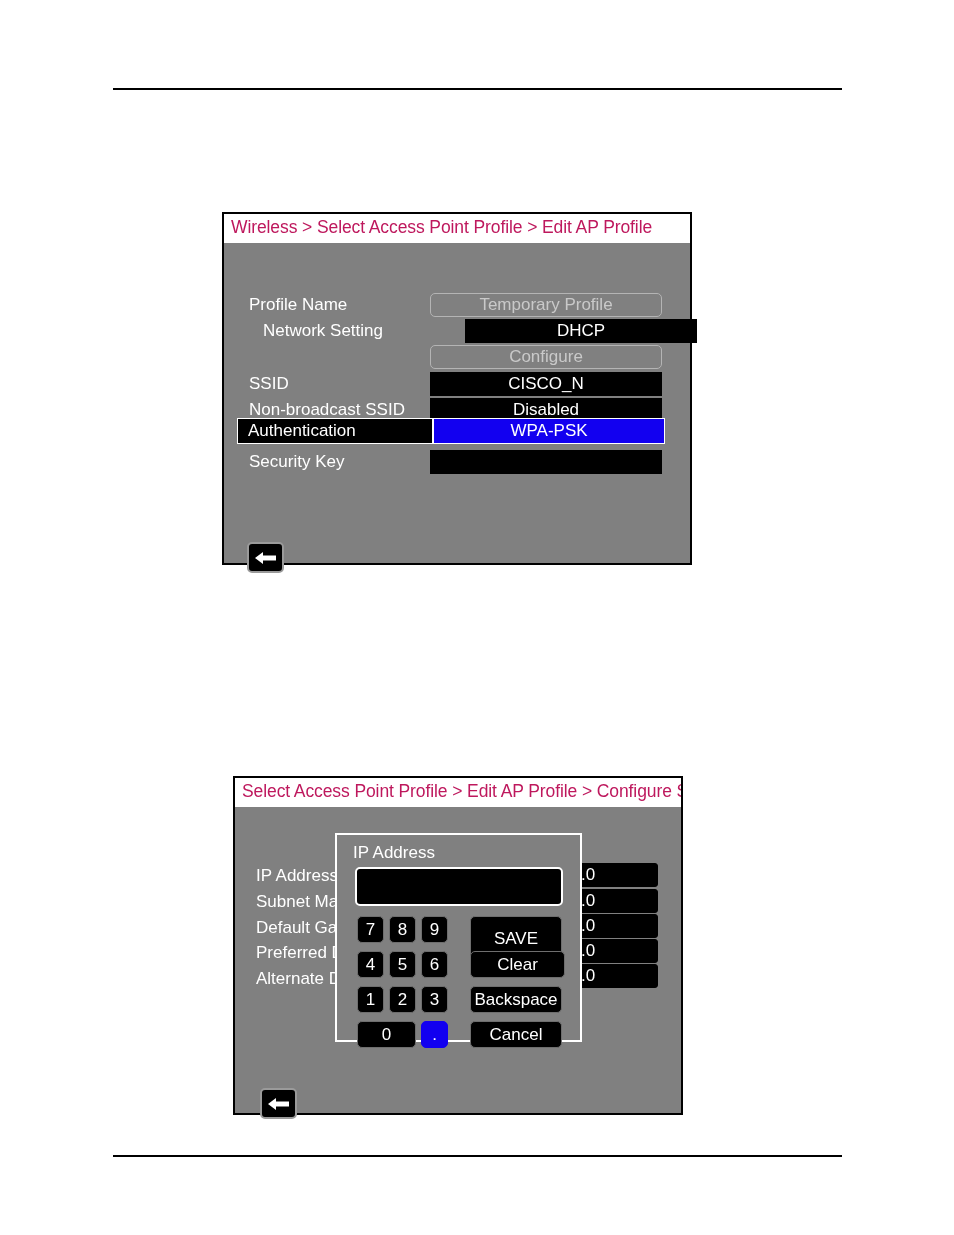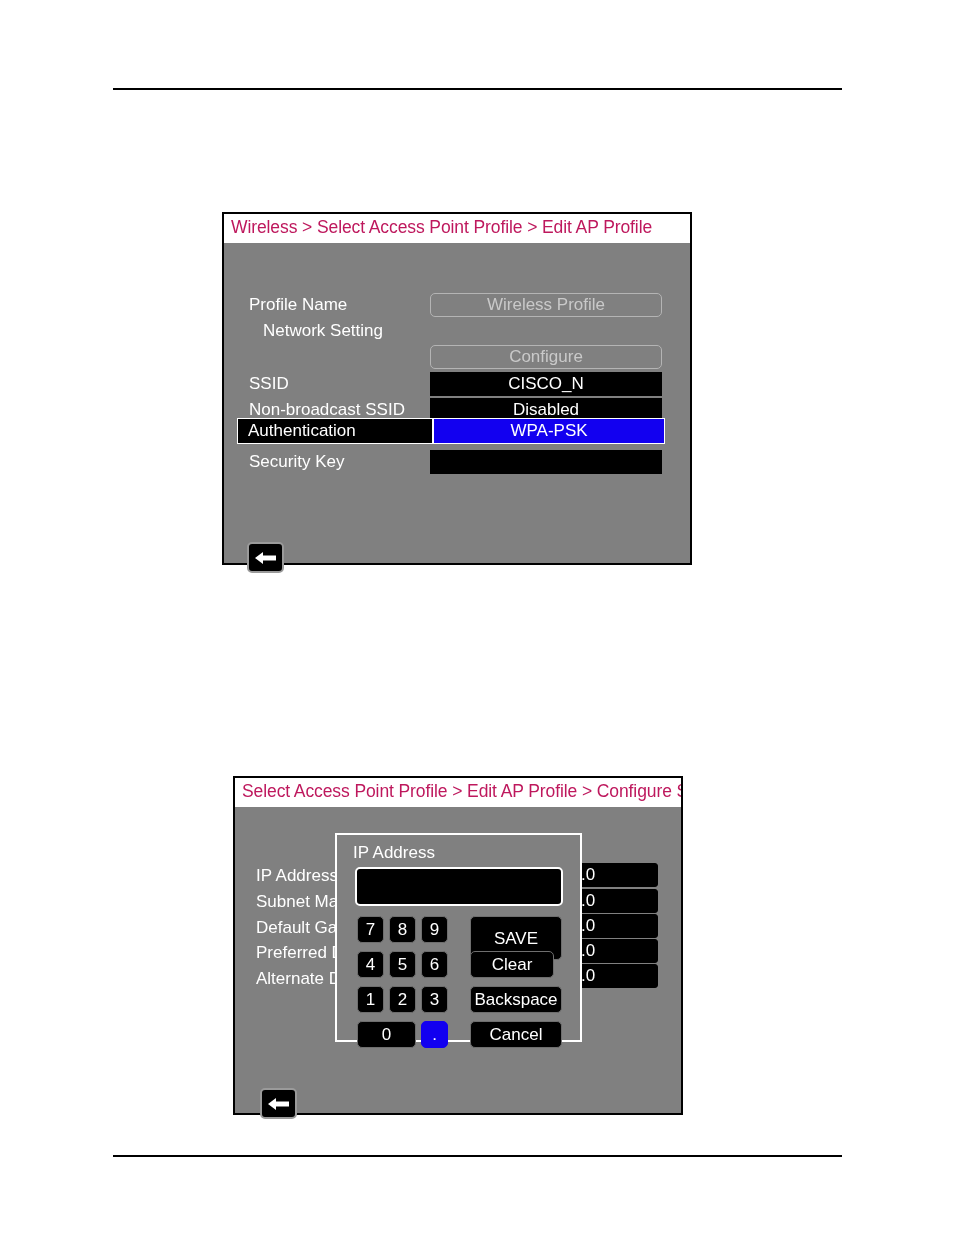--- a/index.html
+++ b/index.html
@@ -181,25 +181,26 @@
 <div id="rule-bot" class="page-rule"></div>
 
 <div class="device-panel" id="panel1" style="left:222px; top:212px; width:470px; height:353px;">
 
   <div class="panel-titlebar">Wireless &gt; Select Access Point Profile &gt; Edit AP Profile</div>
 
   <div class="panel-body">
 
     <div class="row" style="left:22px; top:50px;">
       <div class="row-label" style="width:184px;">Profile Name</div>
-      <div class="value-box disabled" style="width:232px;">Wireless Profile</div>
+      <div class="value-box disabled" style="width:232px;">Temporary Profile</div>
     </div>
 
     <div class="row" style="left:36px; top:76px;gap:21px;">
       <div class="row-label" style="width:184px;">Network Setting</div>
+      <div class="value-box dark" style="width:232px;">DHCP</div>
     </div>
 
     <div class="row" style="left:22px; top:102px;">
       <div class="row-label" style="width:184px;"></div>
       <div class="value-box disabled" style="width:232px;">Configure</div>
     </div>
 
     <div class="row" style="left:22px; top:129px;">
       <div class="row-label" style="width:184px;">SSID</div>
       <div class="value-box dark" style="width:232px;">CISCO_N</div>
@@ -256,21 +257,21 @@
       <div class="dialog-input"></div>
 
       <div class="key" style="left:20px;  top:81px;  width:27px; height:27px;">7</div>
       <div class="key" style="left:52px;  top:81px;  width:27px; height:27px;">8</div>
       <div class="key" style="left:84px;  top:81px;  width:27px; height:27px;">9</div>
       <div class="key" style="left:133px; top:81px;  width:92px; height:44px;">SAVE</div>
 
       <div class="key" style="left:20px;  top:116px; width:27px; height:27px;">4</div>
       <div class="key" style="left:52px;  top:116px; width:27px; height:27px;">5</div>
       <div class="key" style="left:84px;  top:116px; width:27px; height:27px;">6</div>
-      <div class="key" style="left:133px; top:116px; width:84px; height:27px;">Clear</div>
+      <div class="key" style="left:133px; top:116px; width:95px; height:27px;">Clear</div>
 
       <div class="key" style="left:20px;  top:151px; width:27px; height:27px;">1</div>
       <div class="key" style="left:52px;  top:151px; width:27px; height:27px;">2</div>
       <div class="key" style="left:84px;  top:151px; width:27px; height:27px;">3</div>
       <div class="key" style="left:133px; top:151px; width:92px; height:27px;">Backspace</div>
 
       <div class="key" style="left:20px;  top:186px; width:59px; height:27px;">0</div>
       <div class="key accent" style="left:84px; top:186px; width:27px; height:27px;">.</div>
       <div class="key" style="left:133px; top:186px; width:92px; height:27px;">Cancel</div>
     </div>

